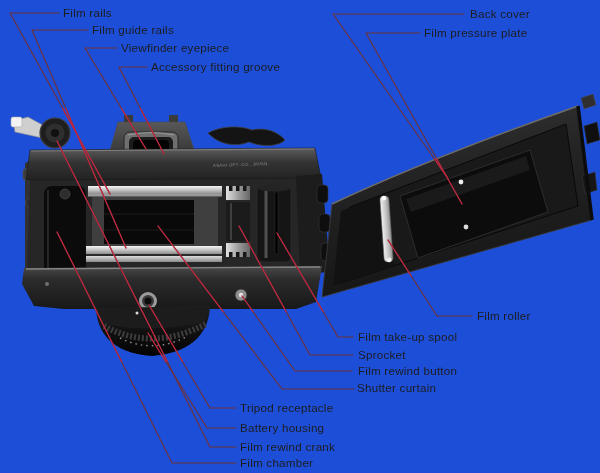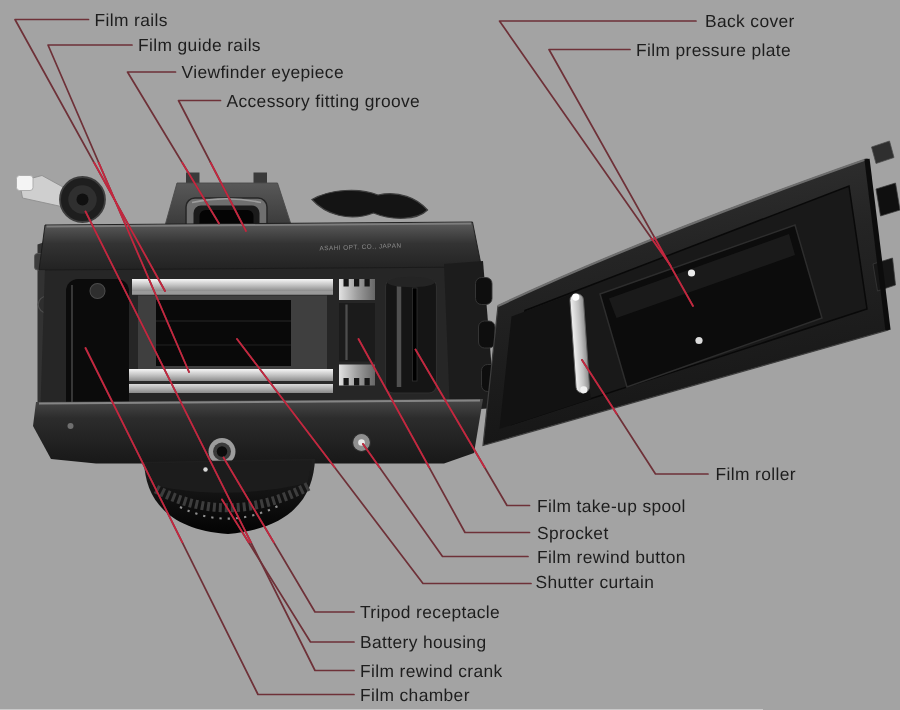--- a/index.html
+++ b/index.html
@@ -1,19 +1,19 @@
 <!DOCTYPE html>
 <html><head>
 <meta charset="utf-8">
 <style>
   html,body{margin:0;padding:0;background:#e8e8e8;}
   .stage{
     position:relative;
     width:600px;height:473px;
-    background:#a3a3a3;
+    background:#1d4ed8;
     overflow:hidden;
     font-family:"Liberation Sans", sans-serif;
   }
   svg{display:block;position:absolute;top:0;left:0;}
   text.lbl{
     font-family:"Liberation Sans", sans-serif;
     font-size:11.6px;
     letter-spacing:0.25px;
     fill:#1d1d1d;
   }

